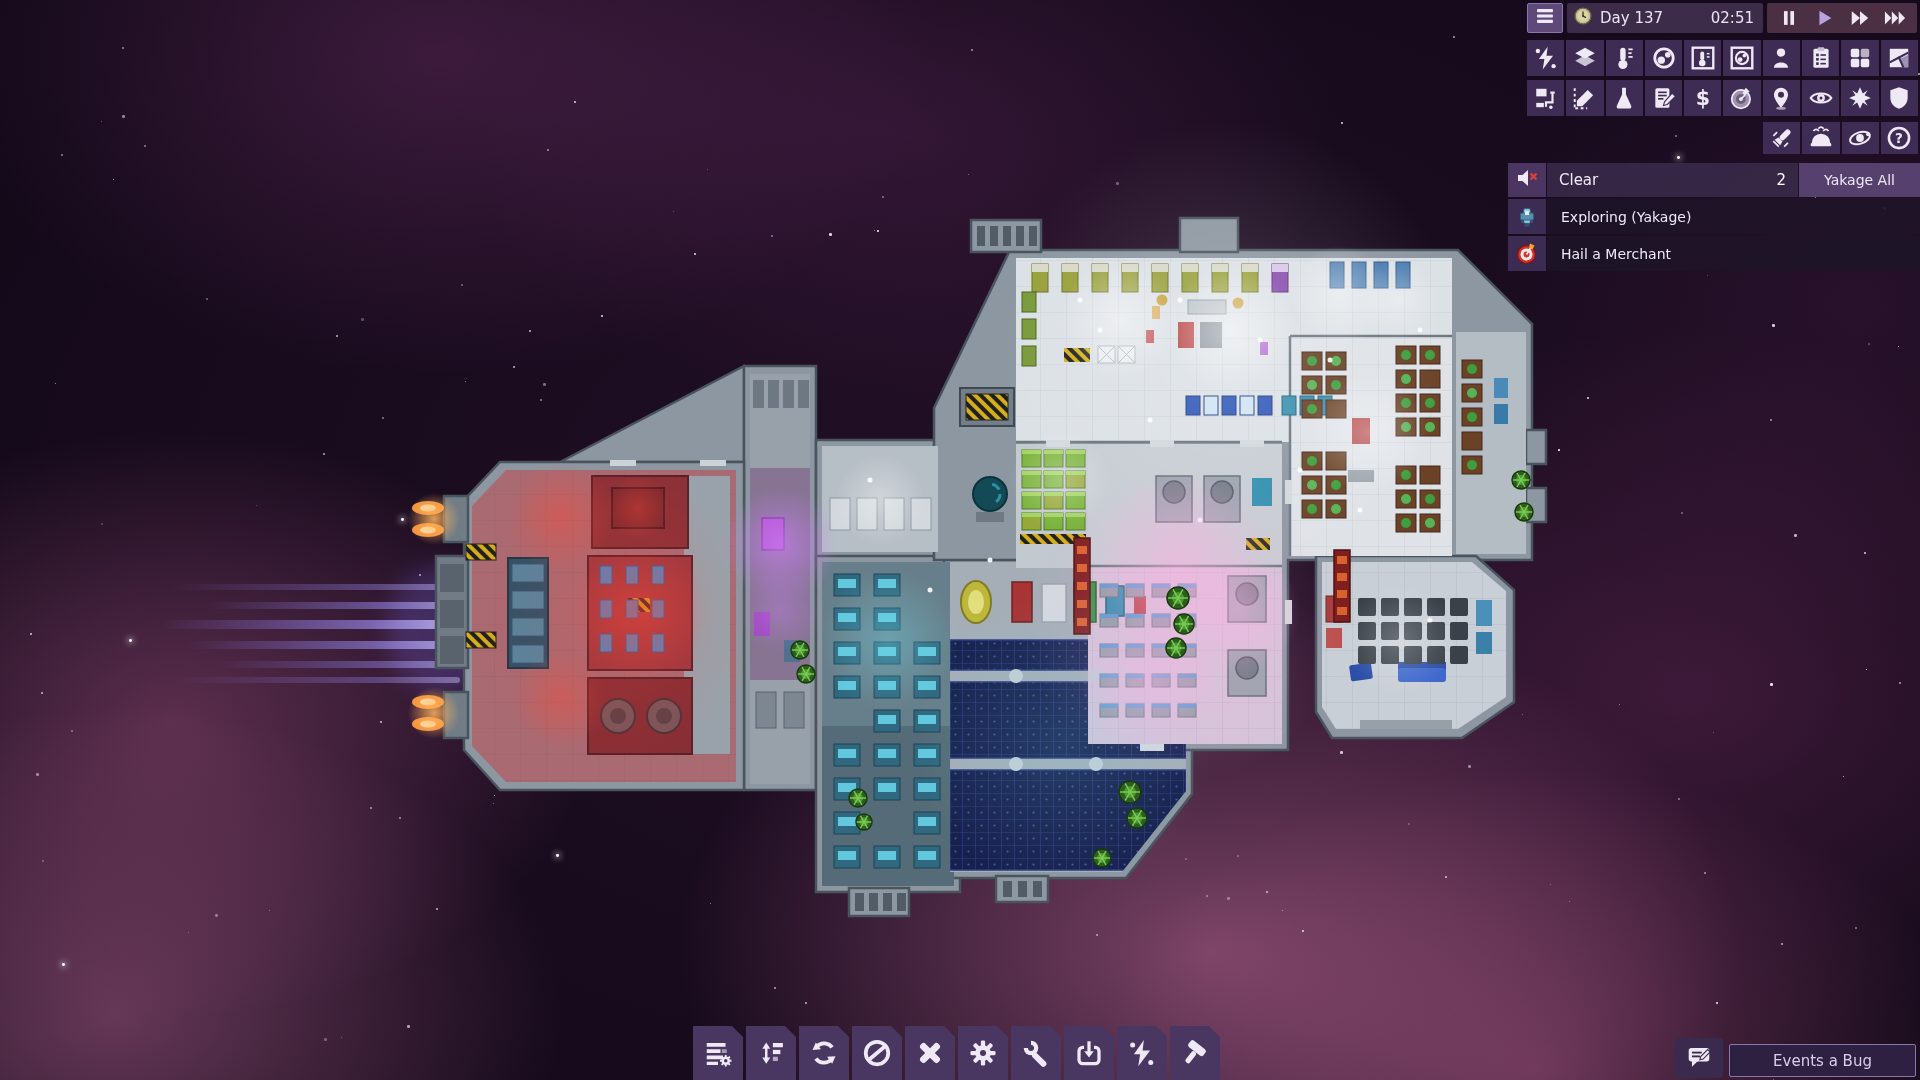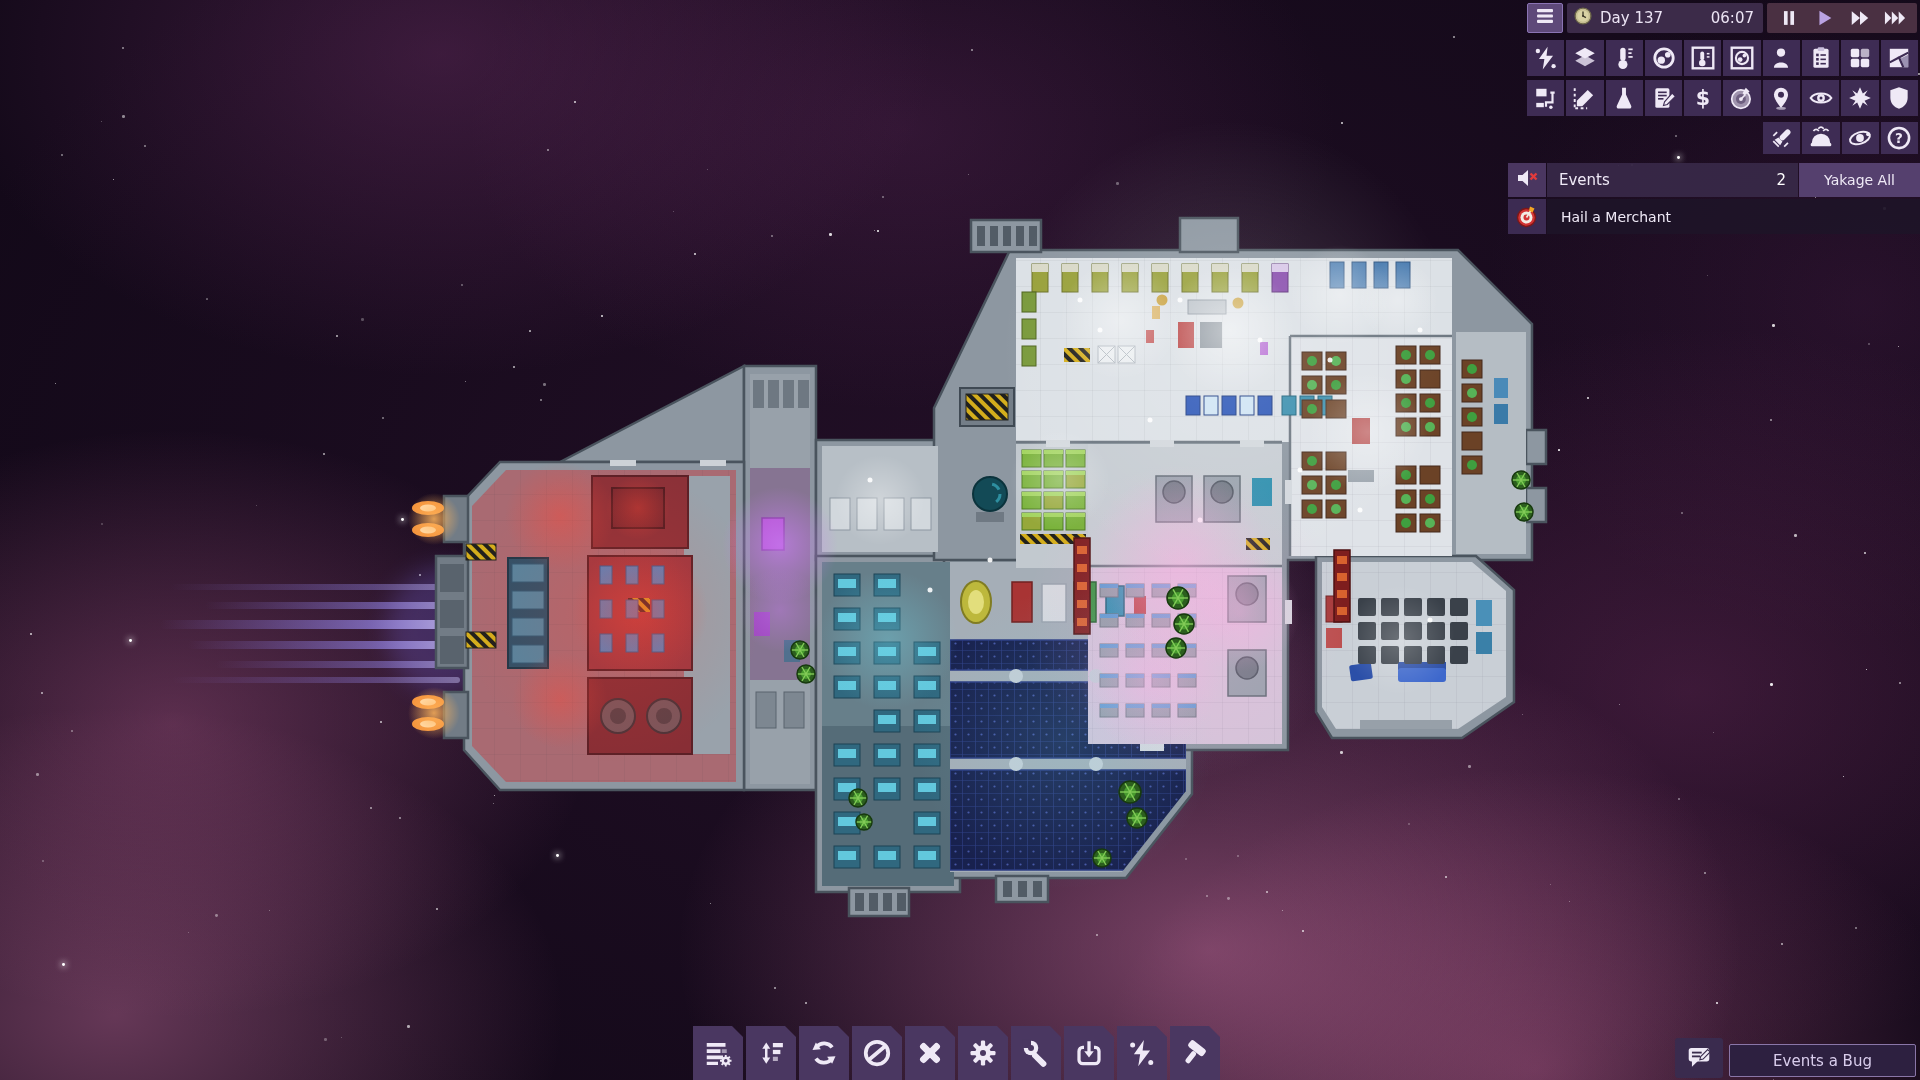--- a/index.html
+++ b/index.html
@@ -815,21 +815,21 @@
 
 <div id="clockbar" class="hud">
   <span><svg viewBox="0 0 24 24" width="20" height="20" fill="#efe9f6">
         <circle cx="12" cy="12" r="9.5" fill="#d9d2a4" stroke="#6e684a" stroke-width="1.6"></circle>
         <circle cx="12" cy="12" r="7.6" fill="none" stroke="#b8b084" stroke-width="1"></circle>
         <line x1="12" y1="12" x2="12" y2="6.5" stroke="#3a3526" stroke-width="1.6"></line>
         <line x1="12" y1="12" x2="15.5" y2="14" stroke="#3a3526" stroke-width="1.6"></line>
         <circle cx="12" cy="12" r="1.2" fill="#3a3526"></circle>
       </svg></span>
   <span class="day">Day 137</span>
-  <span class="time">06:07</span>
+  <span class="time">02:51</span>
 </div>
 
 <div id="playback" class="hud">
     <div class="pbtn">
       <span style="display: flex;">
         <svg viewBox="0 0 24 24" width="22" height="22" fill="#efe9f6">
           <rect x="6.5" y="4.5" width="4" height="15"></rect>
           <rect x="13.5" y="4.5" width="4" height="15"></rect>
         </svg>
       </span>
@@ -1111,26 +1111,41 @@
     <div class="ev-mute">
         <span><svg viewBox="0 0 24 24" width="24" height="24" fill="#efe9f6">
             <polygon points="3,9 7.5,9 13,4 13,20 7.5,15 3,15"></polygon>
             <g stroke="#e23b3b" stroke-width="2.4">
               <line x1="15.5" y1="7.5" x2="21.5" y2="13.5"></line>
               <line x1="21.5" y1="7.5" x2="15.5" y2="13.5"></line>
             </g>
           </svg></span>
       </div>
     <div class="ev-titlebar">
-      <span>Events</span>
+      <span>Clear</span>
       <span class="ev-count">2</span>
     </div>
     <div class="ev-clear">Yakage All</div>
   </div>
   <div id="ev-rows">
+      <div class="ev-row">
+        <div class="ev-icon">
+          <span style="display: flex;">
+            <svg viewBox="0 0 24 24" width="24" height="24" fill="#efe9f6">
+              <rect x="8.5" y="3.5" width="7" height="15" rx="2" fill="#8fc3dd" stroke="#35607a" stroke-width="1"></rect>
+              <rect x="5.5" y="8" width="13" height="7" rx="1.5" fill="#5a8fb0" stroke="#35607a" stroke-width="1"></rect>
+              <rect x="10" y="6" width="4" height="4" fill="#d8f0fa"></rect>
+              <rect x="9.5" y="18.5" width="5" height="3" fill="#2e5570"></rect>
+              <rect x="6" y="15" width="3" height="3" fill="#2e5570"></rect>
+              <rect x="15" y="15" width="3" height="3" fill="#2e5570"></rect>
+            </svg>
+          </span>
+        </div>
+        <div class="ev-label">Exploring (Yakage)</div>
+      </div>
       <div class="ev-row">
         <div class="ev-icon">
           <span style="display: flex;">
             <svg viewBox="0 0 24 24" width="24" height="24" fill="#efe9f6">
               <circle cx="11.5" cy="12.5" r="9" fill="#d23434" stroke="#7e1717" stroke-width="1.4"></circle>
               <circle cx="11.5" cy="12.5" r="6" fill="#f2ece4"></circle>
               <circle cx="11.5" cy="12.5" r="3" fill="#d23434"></circle>
               <line x1="11.5" y1="12.5" x2="16.5" y2="4.5" stroke="#f2ece4" stroke-width="1.6"></line>
               <polygon points="15,1.5 19.5,3.5 17.5,7.5 14,5.5" fill="#f5a623"></polygon>
             </svg>

